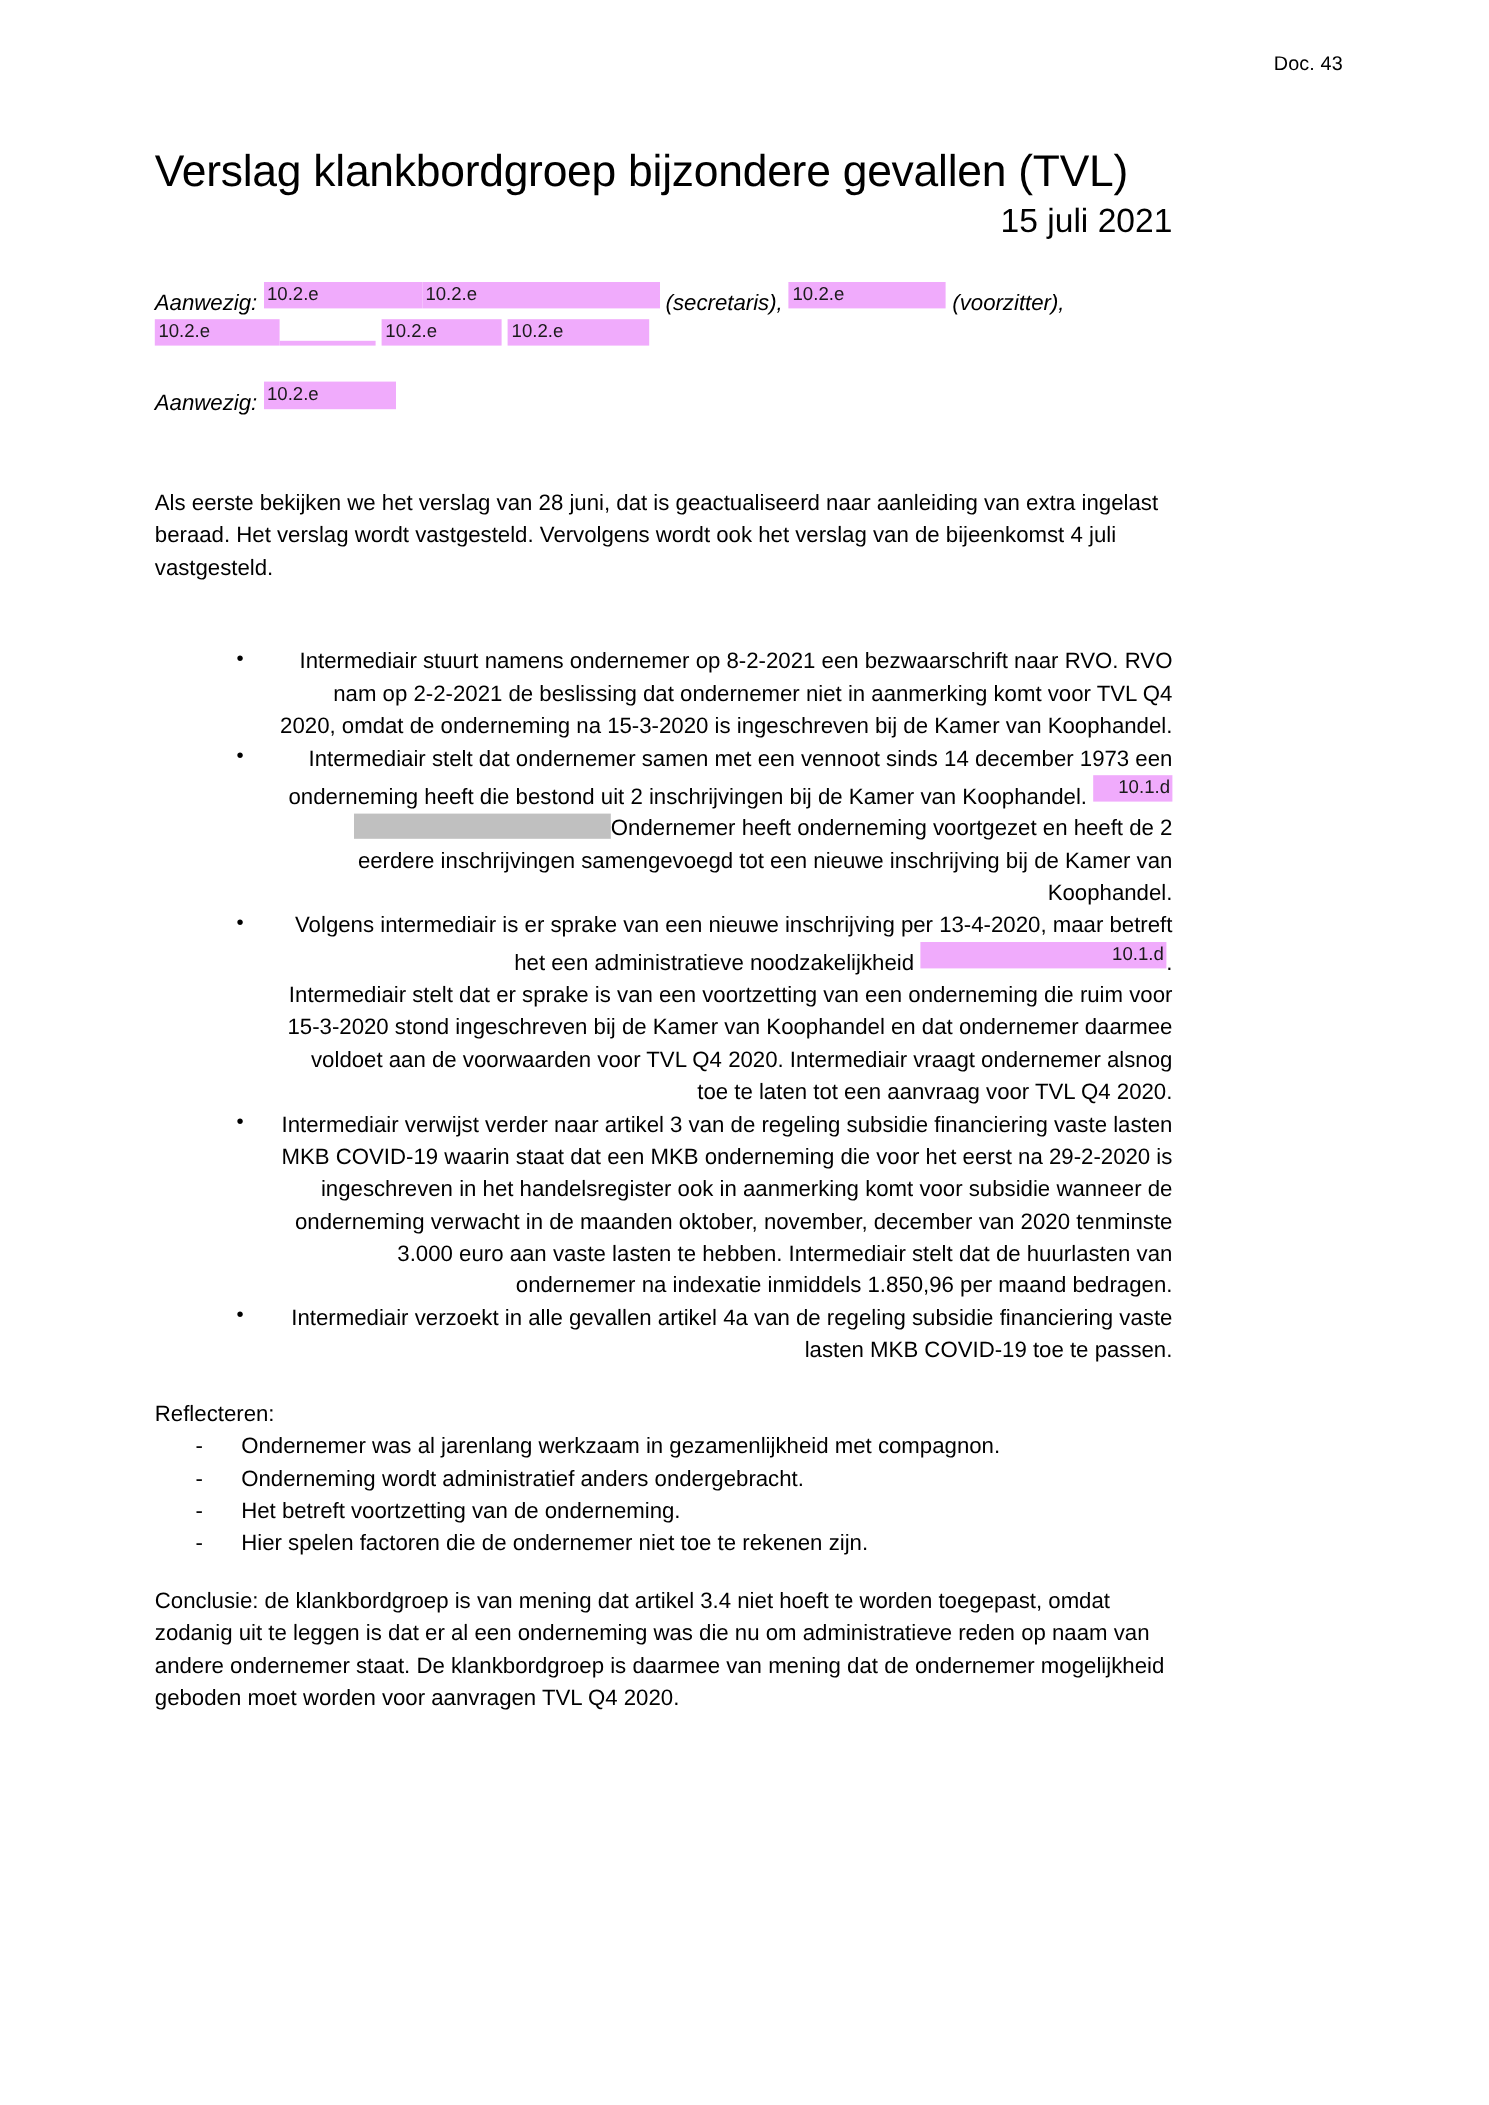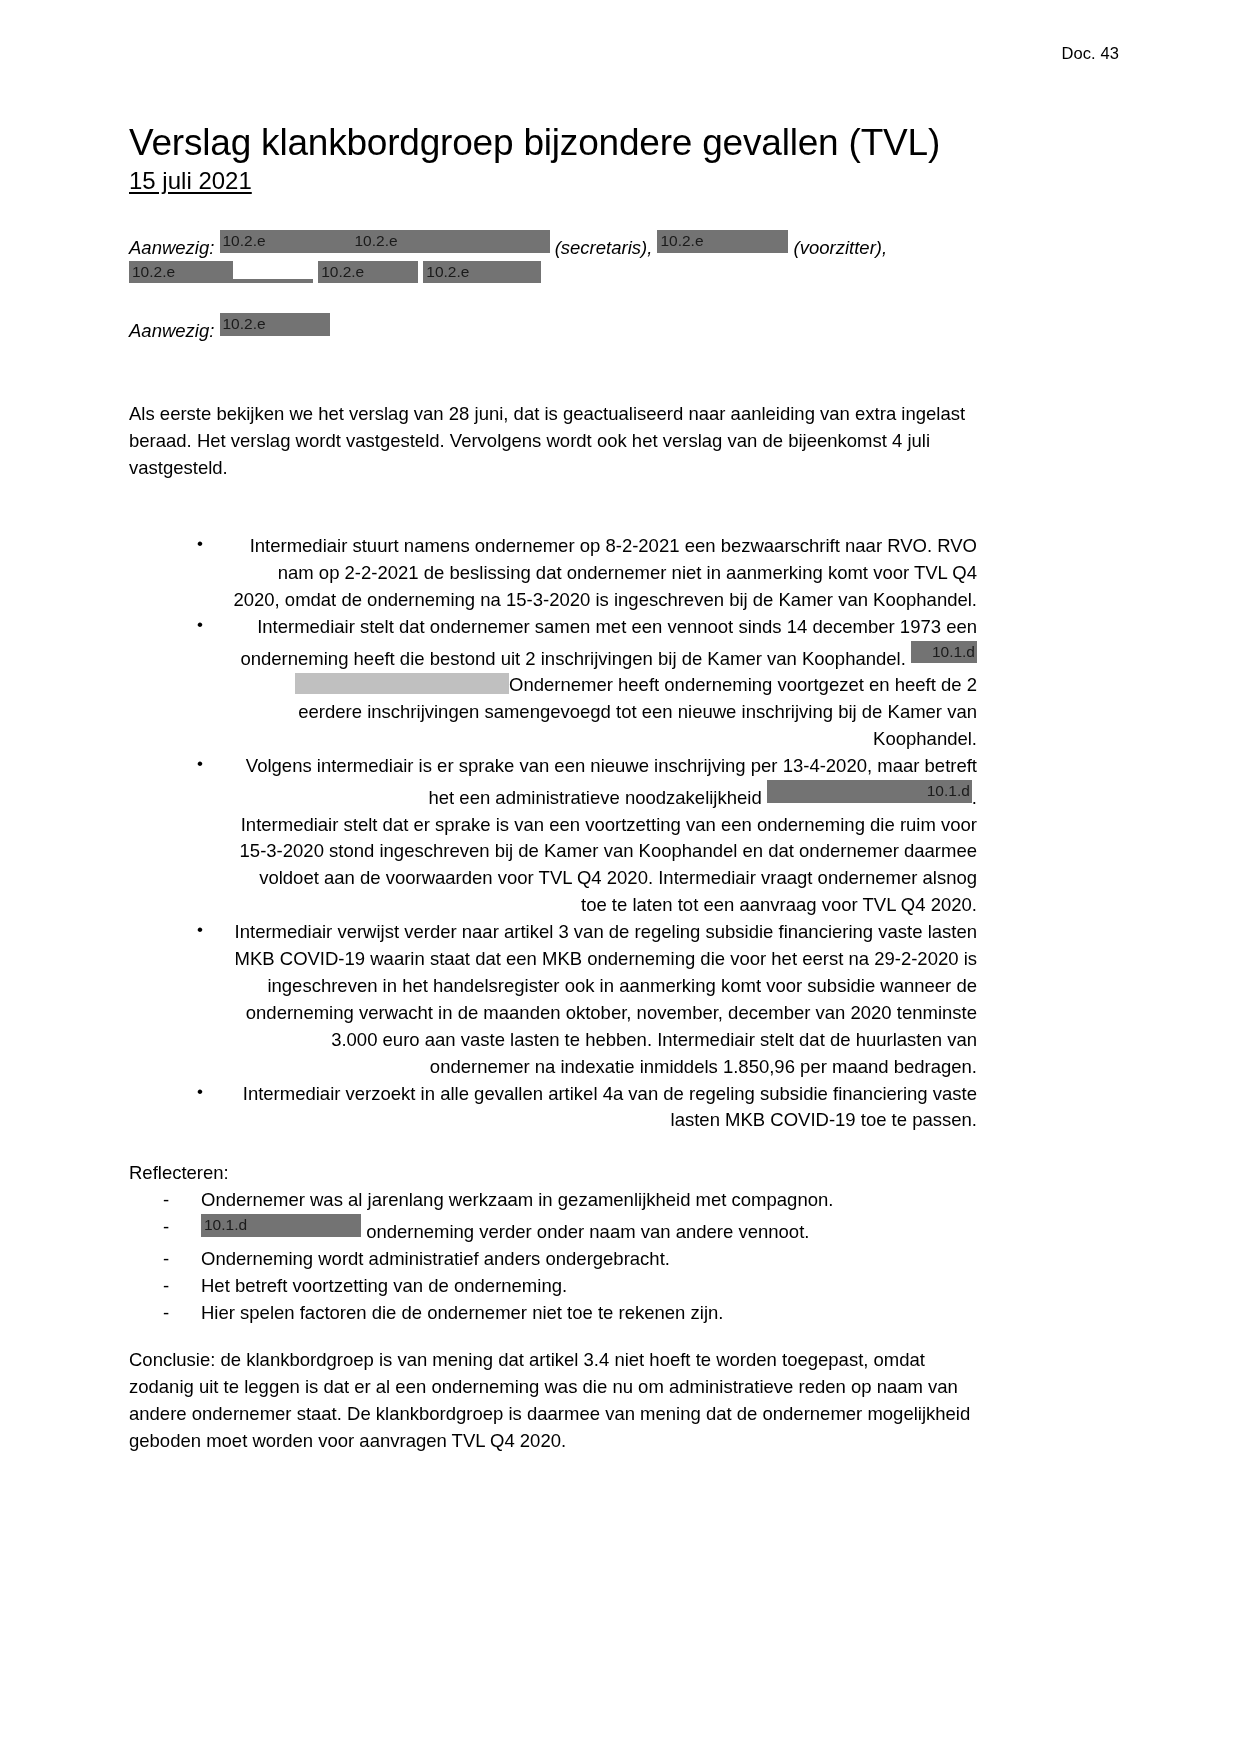--- a/index.html
+++ b/index.html
@@ -38,37 +38,37 @@
     width: 848px;
   }
   h1.title {
     font-size: 37px;
     font-weight: 400;
     margin: 0;
     line-height: 1.22;
     letter-spacing: -0.2px;
   }
   .subtitle {
-    font-size: 24px;
-    text-decoration: underline;
+    font-size: 28px;
     text-underline-offset: 3px;
     margin-top: 2px;
     line-height: 1.2;
+    text-align: right;
   }
   .attend-block {
     margin-top: 34px;
     font-size: 18.5px;
     line-height: 1.47;
   }
   .lbl-italic {
     font-style: italic;
   }
   .redact {
     display: inline-block;
-    background: #737373;
+    background: #f0abfc;
     color: #1a1a1a;
     font-size: 15.5px;
     line-height: 1.2;
     vertical-align: 1px;
     padding: 2px 2px 2px 3px;
     box-sizing: border-box;
     font-style: normal;
     white-space: nowrap;
     overflow: hidden;
   }
@@ -207,24 +207,20 @@
 
     <div class="gap-md"></div>
 
     <div class="reflect-head">Reflecteren:</div>
 
     <ul class="dashes">
       <li>
         <span>Ondernemer was al jarenlang werkzaam in gezamenlijkheid met compagnon.</span>
       </li>
       <li>
-        <span class="redact rl-b">10.1.d</span>
-        <span>onderneming verder onder naam van andere vennoot.</span>
-      </li>
-      <li>
         <span>Onderneming wordt administratief anders ondergebracht.</span>
       </li>
       <li>
         <span>Het betreft voortzetting van de onderneming.</span>
       </li>
       <li>
         <span>Hier spelen factoren die de ondernemer niet toe te rekenen zijn.</span>
       </li>
     </ul>
 

